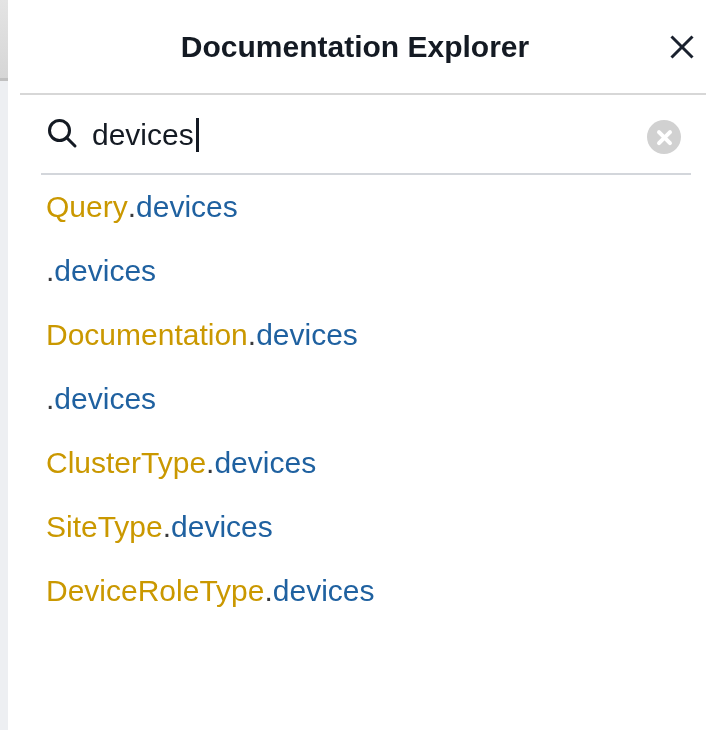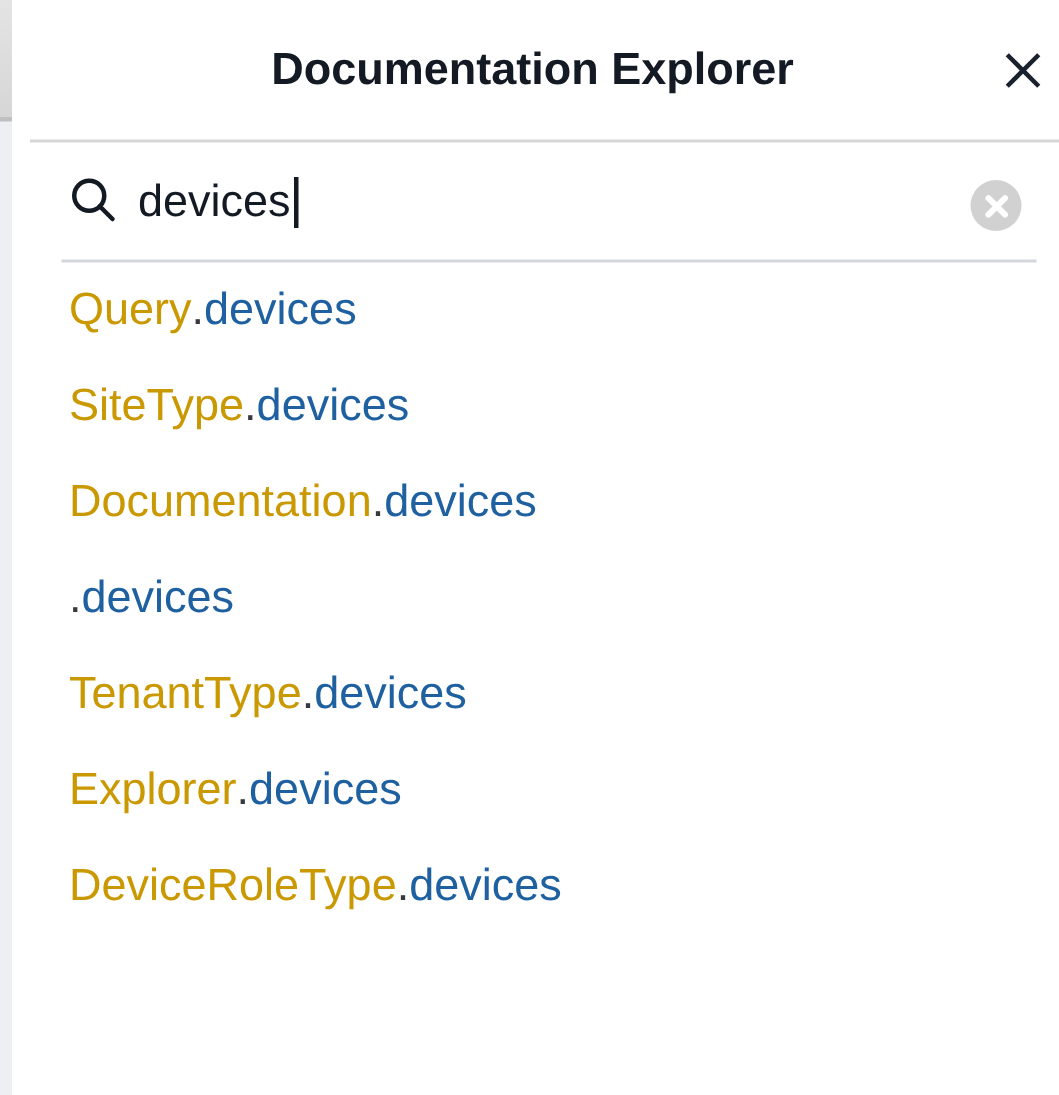--- a/index.html
+++ b/index.html
@@ -142,44 +142,43 @@
 
     <div class="results">
 
       <div class="result-item">
         <span class="type-name">Query</span>
           <span class="dot">.</span>
           <span class="field-name">devices</span>
       </div>
 
       <div class="result-item">
-        <span class="type-name">SiteType</span>
           <span class="dot">.</span>
           <span class="field-name">devices</span>
       </div>
 
       <div class="result-item">
         <span class="type-name">Documentation</span>
           <span class="dot">.</span>
           <span class="field-name">devices</span>
       </div>
 
       <div class="result-item">
           <span class="dot">.</span>
           <span class="field-name">devices</span>
       </div>
 
       <div class="result-item">
-        <span class="type-name">TenantType</span>
+        <span class="type-name">ClusterType</span>
           <span class="dot">.</span>
           <span class="field-name">devices</span>
       </div>
 
       <div class="result-item">
-        <span class="type-name">Explorer</span>
+        <span class="type-name">SiteType</span>
           <span class="dot">.</span>
           <span class="field-name">devices</span>
       </div>
 
       <div class="result-item">
         <span class="type-name">DeviceRoleType</span>
           <span class="dot">.</span>
           <span class="field-name">devices</span>
       </div>
 

